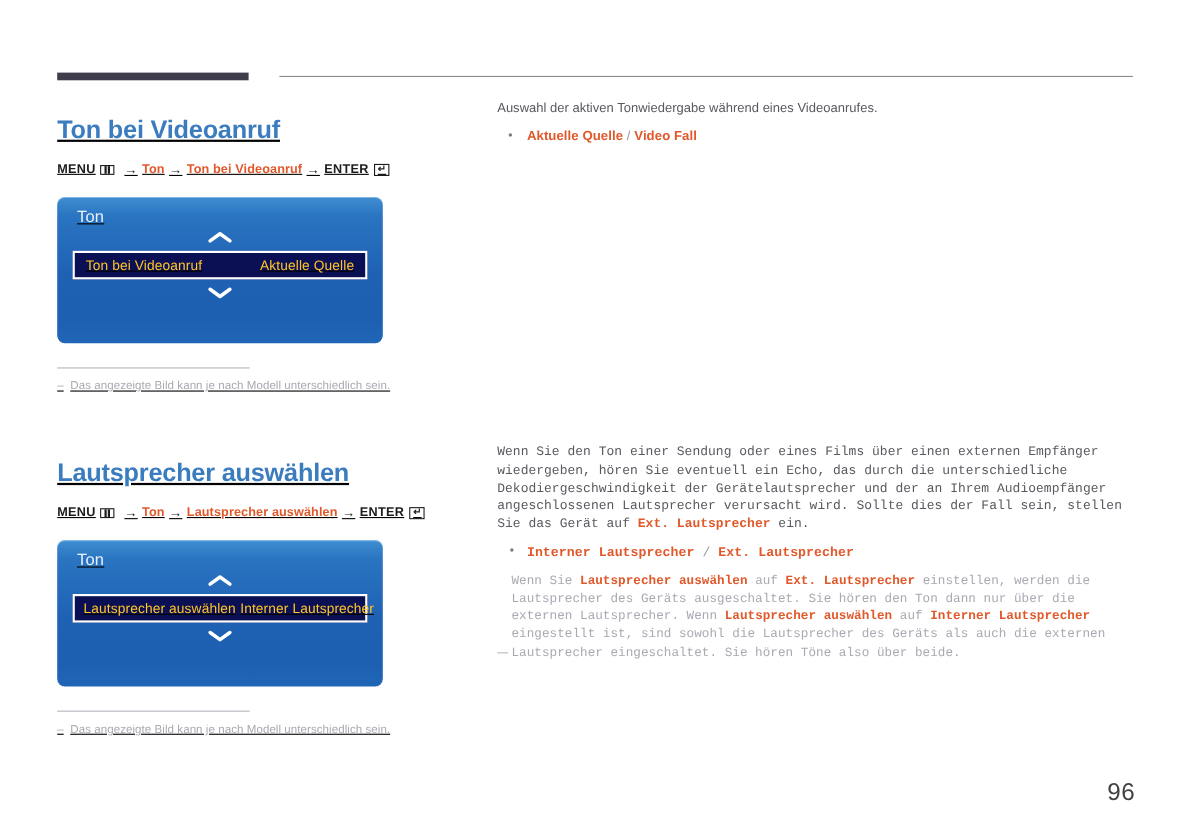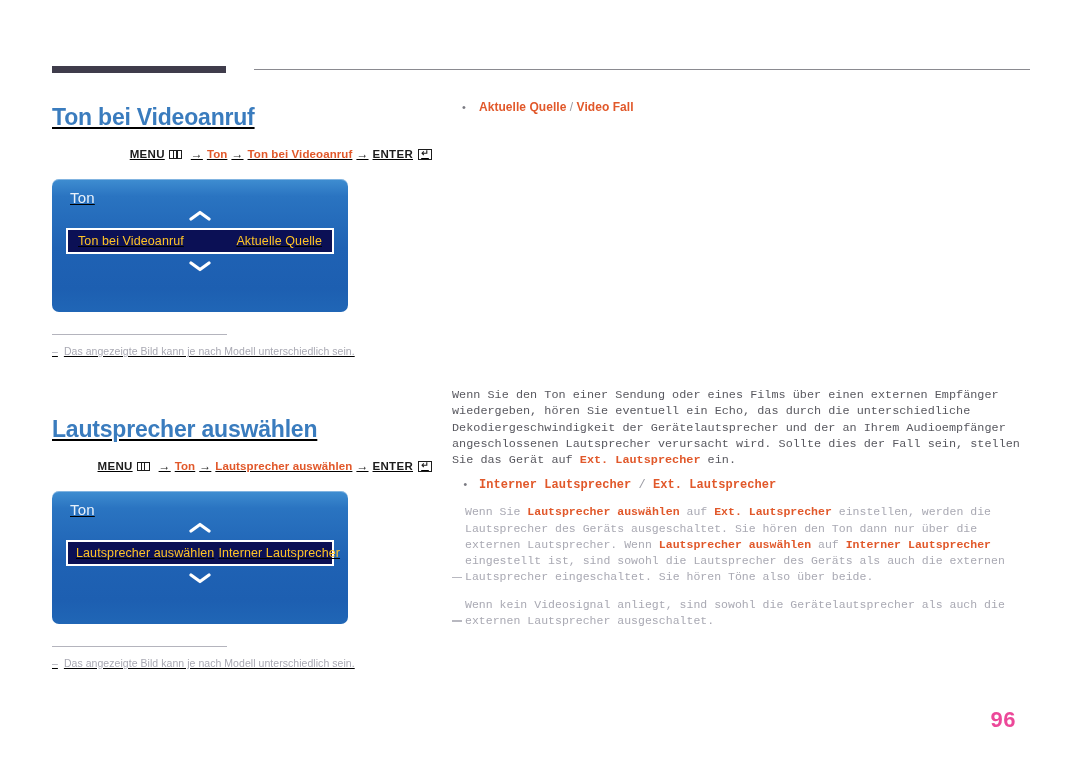--- a/index.html
+++ b/index.html
@@ -63,21 +63,20 @@
   .menu-path {
     margin-top: 17px;
     font-size: 11.5px;
     color: #1c1c1c;
     font-weight: bold;
     letter-spacing: 0.1px;
     white-space: nowrap;
     display: flex;
     align-items: center;
     gap: 0px;
-    justify-content: flex-end;
   }
   .menu-path .word { letter-spacing: 0.3px; }
   .menu-path .accent { color: #e1582a; }
   .menu-path .arrow {
     color: #1c1c1c;
     font-weight: normal;
     margin: 0 4px;
     font-size: 12px;
   }
   .icon-menu {
@@ -243,26 +242,25 @@
     font-size: 11.5px;
     color: #a9a9b3;
     line-height: 16.2px;
     letter-spacing: 0.02px;
   }
   .rc-note .ntxt .b { font-weight: bold; color: #e1582a; }
 
   
   .page-number {
     position: absolute;
-    right: 64px;
+    right: 48px;
     bottom: 30px;
     font-size: 22px;
-    color: #ec4899;
+    color: #404040;
     letter-spacing: 0.5px;
-    font-weight: bold;
   }
 
   
   .section-two-left  { margin-top: 57px; }
   .section-two-right { margin-top: 272px; font-family: Liberation Mono, monospace; }
 </style>
 </head>
 <body>
 
 <div class="header-rule-thick"></div>
@@ -351,39 +349,36 @@
         <span class="dash">–</span>
         <span>Das angezeigte Bild kann je nach Modell unterschiedlich sein.</span>
       </div>
     </div>
   </div>
 </div>
 
 <div class="col-right">
 
   <div>
+    <p class="rc-para">Auswahl der aktiven Tonwiedergabe während eines Videoanrufes.</p>
     <div class="rc-bullet">
       <span class="dot">•</span>
       <span class="txt"><span>Aktuelle Quelle</span><span class="sep"> / </span><span>Video Fall</span></span>
     </div>
   </div>
 
   <div class="section-two-right">
     <p class="rc-para"><span>Wenn Sie den Ton einer Sendung oder eines Films über einen externen Empfänger wiedergeben, hören Sie eventuell ein Echo, das durch die unterschiedliche Dekodiergeschwindigkeit der Gerätelautsprecher und der an Ihrem Audioempfänger angeschlossenen Lautsprecher verursacht wird. Sollte dies der Fall sein, stellen Sie das Gerät auf </span><span class="b">Ext. Lautsprecher</span><span> ein.</span></p>
 
     <div class="rc-bullet">
       <span class="dot">•</span>
       <span class="txt"><span>Interner Lautsprecher</span><span class="sep"> / </span><span>Ext. Lautsprecher</span></span>
     </div>
 
     <div class="rc-note">
       <span class="ndash"></span>
       <span class="ntxt"><span>Wenn Sie </span><span class="b">Lautsprecher auswählen</span><span> auf </span><span class="b">Ext. Lautsprecher</span><span> einstellen, werden die Lautsprecher des Geräts ausgeschaltet. Sie hören den Ton dann nur über die externen Lautsprecher. Wenn </span><span class="b">Lautsprecher auswählen</span><span> auf </span><span class="b">Interner Lautsprecher</span><span> eingestellt ist, sind sowohl die Lautsprecher des Geräts als auch die externen Lautsprecher eingeschaltet. Sie hören Töne also über beide.</span></span>
     </div>
 
-    <div class="rc-note">
-      <span class="ndash"></span>
-      <span class="ntxt">Wenn kein Videosignal anliegt, sind sowohl die Gerätelautsprecher als auch die externen Lautsprecher ausgeschaltet.</span>
-    </div>
   </div>
 </div>
 
 <div class="page-number">96</div>
 
 </body></html>

